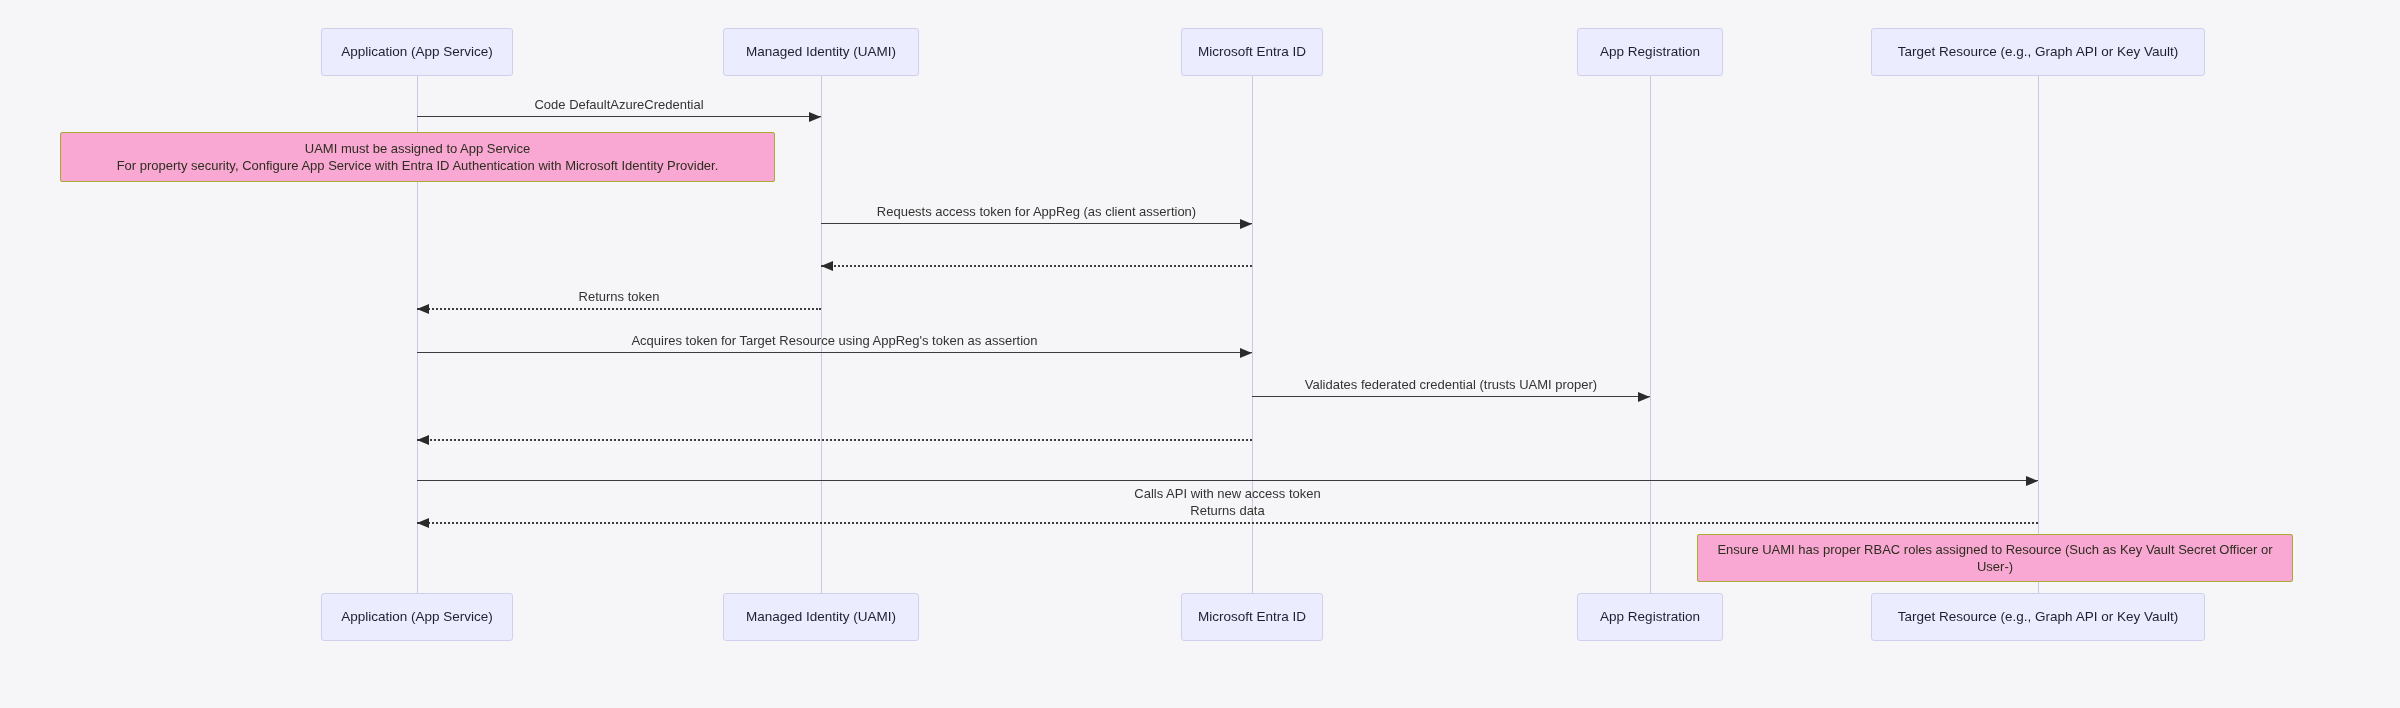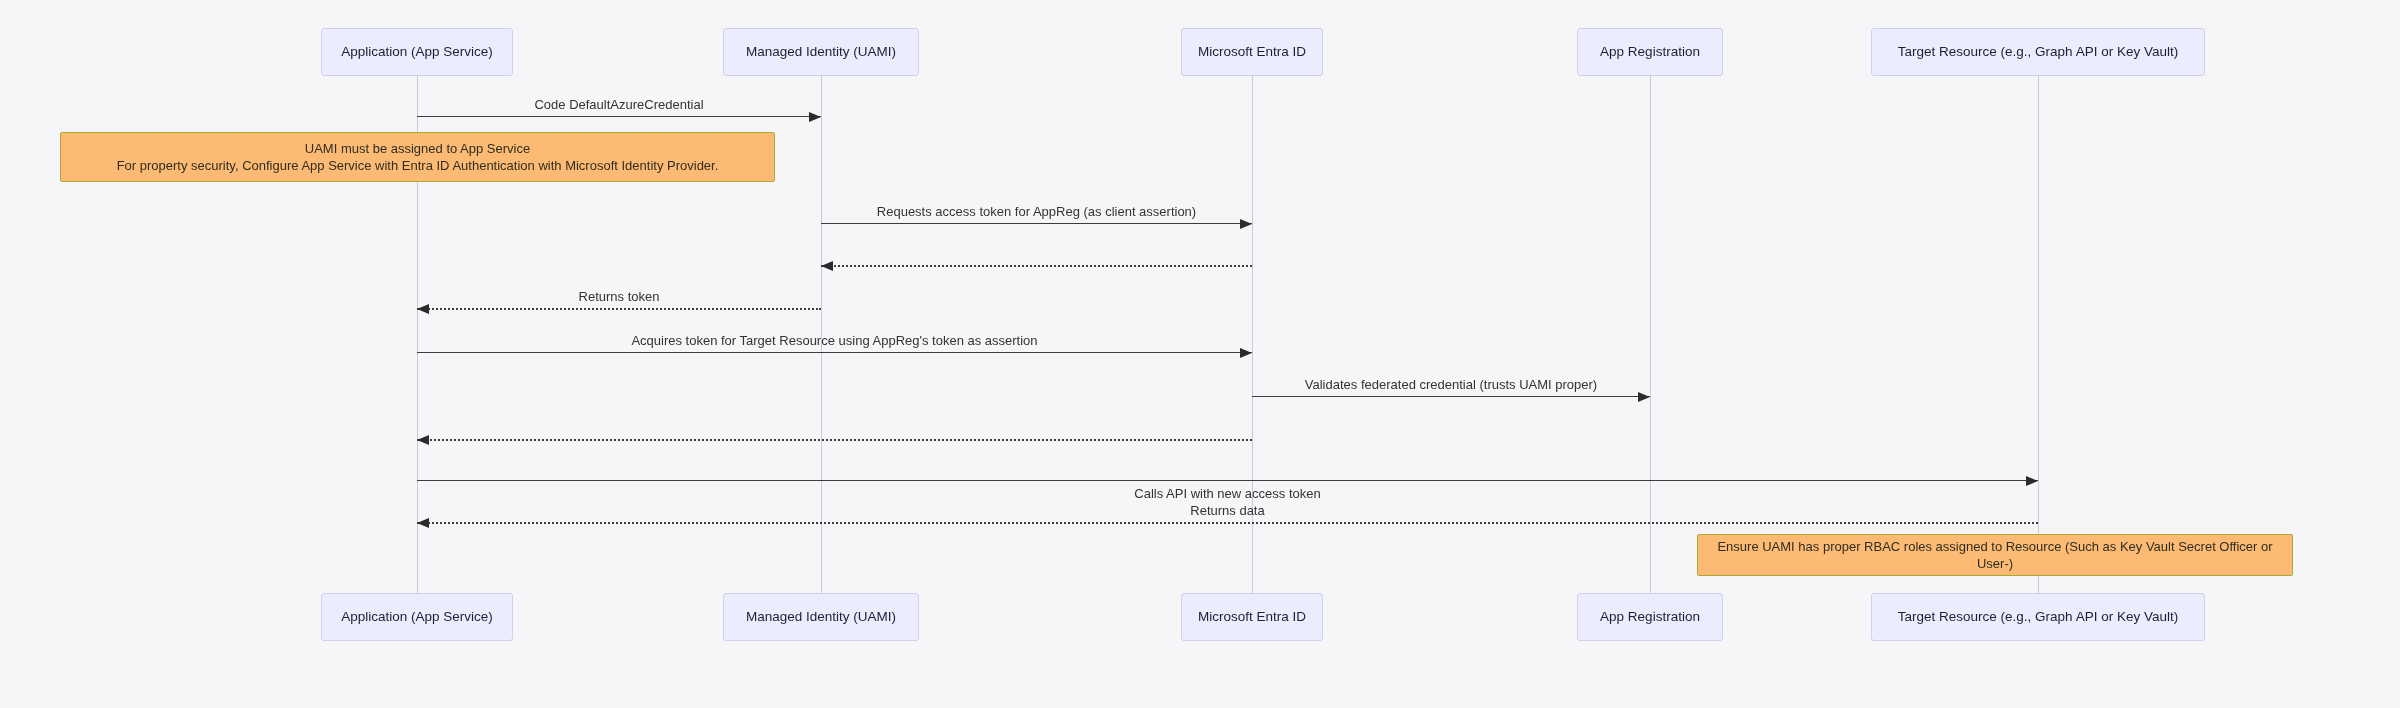--- a/index.html
+++ b/index.html
@@ -25,21 +25,21 @@
   .msg-line.solid{border-top:1.7px solid #3c3c3c;}
   .msg-line.dotted{border-top:2px dotted #3c3c3c;}
   .arrowhead{
     position:absolute;width:0;height:0;
     border-top:5px solid transparent;border-bottom:5px solid transparent;
   }
   .arrowhead.right{border-left:12px solid #2b2b2b;}
   .arrowhead.left{border-right:12px solid #2b2b2b;}
   .note{
     position:absolute;box-sizing:border-box;
-    background:#fdba74;border:1px solid #aaaa33;border-radius:2px;
+    background:#f9a8d4;border:1px solid #aaaa33;border-radius:2px;
     color:#2e2e1f;font-size:13px;line-height:17px;text-align:center;
     display:flex;flex-direction:column;align-items:center;justify-content:center;
     padding:4px 8px;
   }
   .footer-heading{
     position:absolute;left:35px;
     font-family:"Liberation Serif","DejaVu Serif",serif;
     font-size:23px;color:#2d2d2d;white-space:nowrap;
   }
 </style>
@@ -104,17 +104,17 @@
     <div class="msg-label" style="left: 417px; width: 1621px; top: 466px;">Calls API with new access token</div>
     <div class="msg-line solid" style="left: 417px; width: 1621px; top: 460px;"></div>
     <div class="arrowhead right" style="top: 455.5px; left: 2026px;"></div>
     <div class="msg-label" style="left: 417px; width: 1621px; top: 483px;">Returns data</div>
     <div class="msg-line dotted" style="left: 417px; width: 1621px; top: 502px;"></div>
     <div class="arrowhead left" style="top: 497.5px; left: 417px;"></div>
     <div class="note" style="left: 60px; top: 112px; width: 715px; height: 50px;">
       <div>UAMI must be assigned to App Service</div>
       <div>For property security, Configure App Service with Entra ID Authentication with Microsoft Identity Provider.</div>
     </div>
-    <div class="note" style="left: 1697px; top: 514px; width: 596px; height: 42px;">
+    <div class="note" style="left: 1697px; top: 514px; width: 596px; height: 48px;">
       <div>Ensure UAMI has proper RBAC roles assigned to Resource (Such as Key Vault Secret Officer or User-)</div>
     </div>
     <div class="footer-heading" style="top: 696px;">The Code: DefaultAzureCredential in the Program</div>
   </div>
 
 </body></html>

